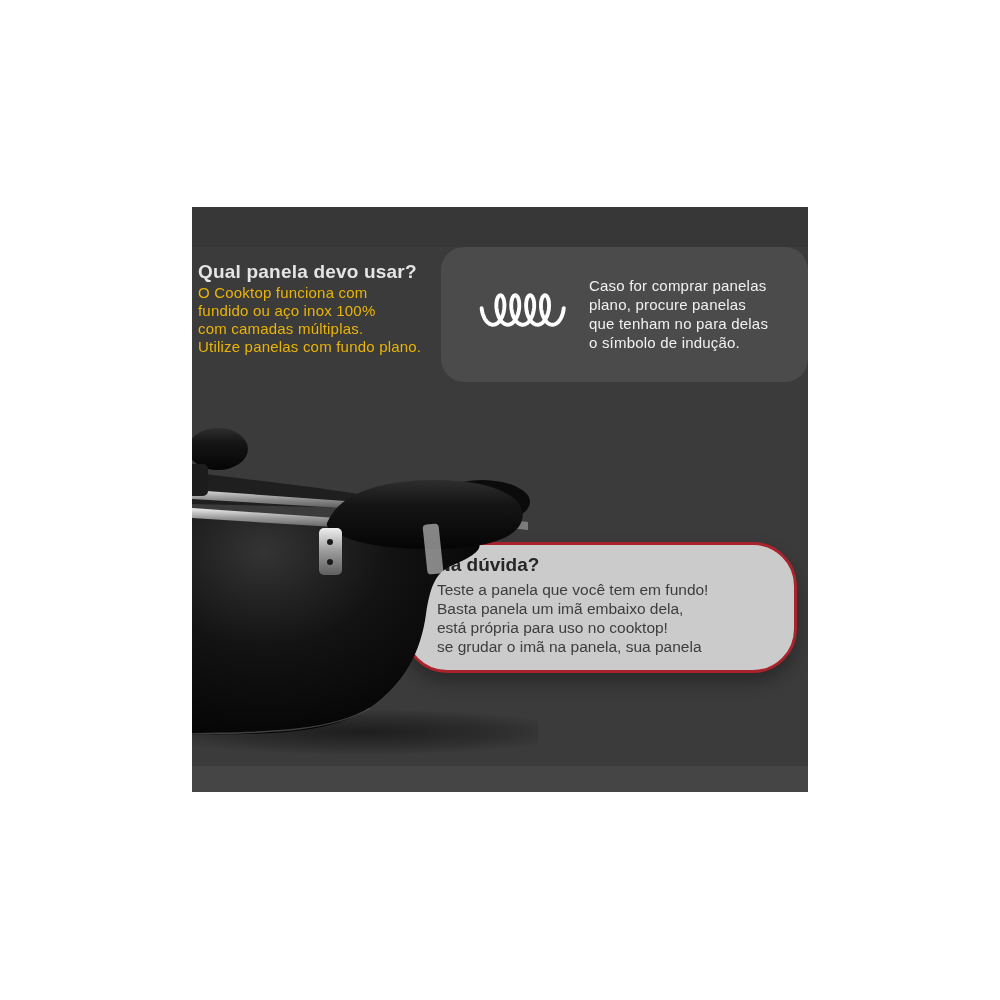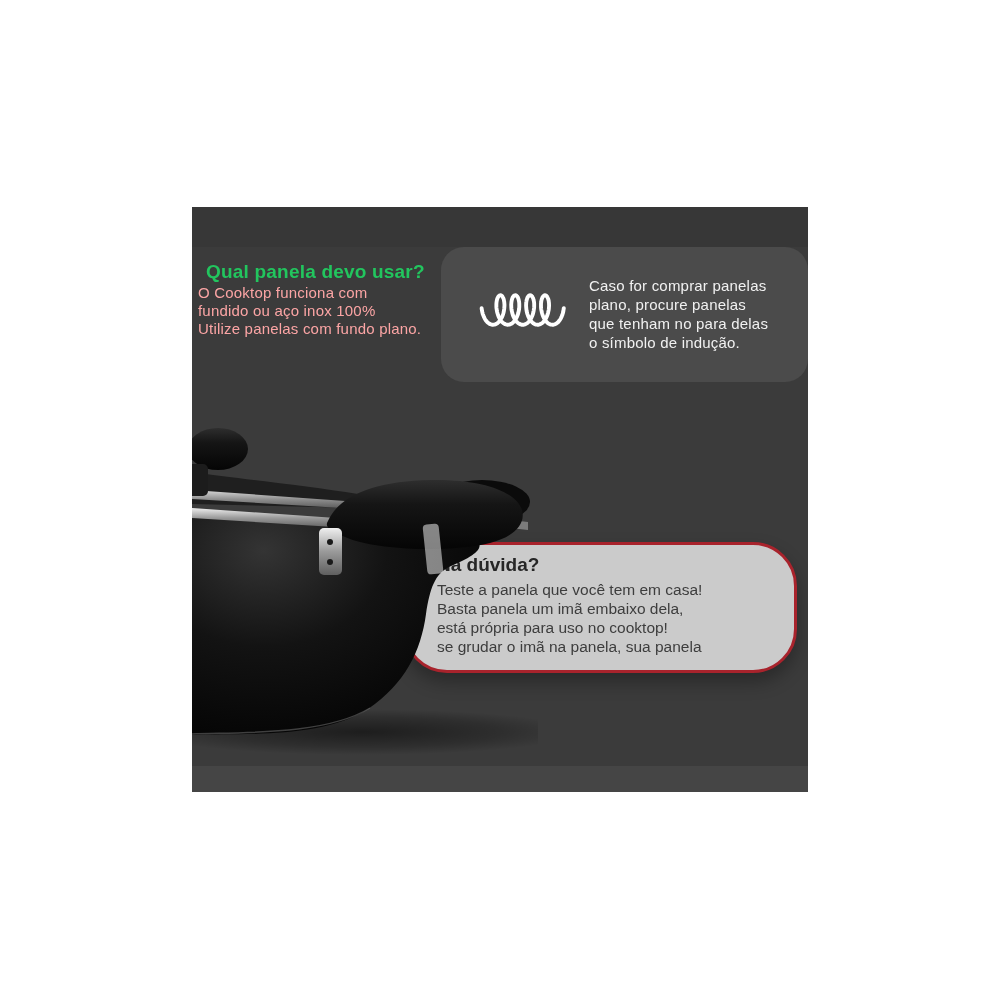--- a/index.html
+++ b/index.html
@@ -10,24 +10,24 @@
   .panel{
     position:absolute;left:192px;top:207px;width:616px;height:585px;
     background:#3b3b3b;overflow:hidden;
   }
   .band-top{position:absolute;left:0;top:0;width:100%;height:40px;background:#373737;}
   .band-bottom{position:absolute;left:0;bottom:0;width:100%;height:26px;background:#454545;}
 
   
   .intro{position:absolute;left:6px;top:55px;width:250px;z-index:2;}
   .intro h2{
-    margin:0 0 2px 8px;font-size:19px;line-height:20px;font-weight:bold;
-    color:#22c55e;letter-spacing:.2px;
+    margin:0 0 2px 0;font-size:19px;line-height:20px;font-weight:bold;
+    color:#e5e5e5;letter-spacing:.2px;
   }
-  .intro p{margin:0;font-size:15px;line-height:18px;color:#fca5a5;letter-spacing:.2px;}
+  .intro p{margin:0;font-size:15px;line-height:18px;color:#eab308;letter-spacing:.2px;}
 
   
   .infobox{
     position:absolute;left:249px;top:40px;width:367px;height:135px;
     background:#4b4b4b;z-index:1;border-radius:23px;
   }
   .coil{position:absolute;left:38px;top:40px;width:90px;height:46px;}
   .infobox-text{position:absolute;left:148px;top:29px;}
   .infobox-text p{margin:0;font-size:15px;line-height:19px;color:#f1f1f1;letter-spacing:.2px;}
 
@@ -50,38 +50,39 @@
 
 <div class="page">
   <section class="panel">
     <div class="band-top"></div>
     <div class="band-bottom"></div>
 
     <div class="intro">
       <h2>Qual panela devo usar?</h2>
       <p>O Cooktop funciona com</p>
       <p>fundido ou aço inox 100%</p>
+      <p>com camadas múltiplas.</p>
       <p>Utilize panelas com fundo plano.</p>
     </div>
 
     <div class="infobox">
       <svg class="coil" viewBox="-8 -1 116 46" aria-hidden="true">
         <path id="coilPath" fill="none" stroke="#ffffff" stroke-width="5" stroke-linecap="round" stroke-linejoin="round" d="M-4.6,19.6 L-4.5,20.9 L-4.2,22.3 L-4.0,23.6 L-3.7,25.0 L-3.4,26.3 L-3.0,27.6 L-2.5,28.9 L-2.0,30.1 L-1.5,31.3 L-0.9,32.5 L-0.3,33.6 L0.3,34.6 L1.0,35.6 L1.7,36.5 L2.5,37.4 L3.3,38.1 L4.1,38.8 L4.9,39.4 L5.7,39.9 L6.6,40.3 L7.5,40.6 L8.4,40.8 L9.3,41.0 L10.2,41.0 L11.0,40.9 L11.9,40.8 L12.8,40.5 L13.7,40.2 L14.5,39.7 L15.4,39.2 L16.2,38.6 L17.0,37.9 L17.8,37.1 L18.5,36.2 L19.2,35.3 L19.9,34.3 L20.5,33.2 L21.1,32.1 L21.7,30.9 L22.2,29.7 L22.7,28.4 L23.1,27.2 L23.5,25.8 L23.8,24.5 L24.1,23.2 L24.3,21.8 L24.5,20.4 L24.6,19.1 L24.7,17.8 L24.8,16.5 L24.8,15.2 L24.7,13.9 L24.6,12.7 L24.5,11.6 L24.3,10.5 L24.1,9.4 L23.9,8.4 L23.6,7.5 L23.3,6.7 L22.9,5.9 L22.6,5.2 L22.2,4.6 L21.8,4.1 L21.3,3.7 L20.9,3.4 L20.4,3.2 L20.0,3.0 L19.5,3.0 L19.1,3.1 L18.6,3.2 L18.2,3.5 L17.7,3.8 L17.3,4.3 L16.9,4.8 L16.5,5.4 L16.1,6.1 L15.8,6.9 L15.5,7.7 L15.2,8.7 L15.0,9.7 L14.8,10.7 L14.6,11.9 L14.5,13.0 L14.4,14.2 L14.4,15.5 L14.4,16.8 L14.4,18.1 L14.5,19.4 L14.7,20.8 L14.9,22.1 L15.1,23.5 L15.4,24.8 L15.8,26.2 L16.2,27.5 L16.6,28.8 L17.1,30.0 L17.6,31.2 L18.2,32.4 L18.8,33.5 L19.4,34.5 L20.1,35.5 L20.8,36.4 L21.6,37.3 L22.4,38.1 L23.2,38.7 L24.0,39.3 L24.8,39.8 L25.7,40.3 L26.6,40.6 L27.5,40.8 L28.3,41.0 L29.2,41.0 L30.1,40.9 L31.0,40.8 L31.9,40.5 L32.8,40.2 L33.6,39.8 L34.5,39.2 L35.3,38.6 L36.1,37.9 L36.9,37.1 L37.6,36.3 L38.3,35.4 L39.0,34.4 L39.6,33.3 L40.2,32.2 L40.8,31.0 L41.3,29.8 L41.8,28.6 L42.2,27.3 L42.6,26.0 L42.9,24.6 L43.2,23.3 L43.5,21.9 L43.7,20.6 L43.8,19.2 L43.9,17.9 L43.9,16.6 L43.9,15.3 L43.9,14.0 L43.8,12.8 L43.7,11.7 L43.5,10.6 L43.3,9.5 L43.1,8.5 L42.8,7.6 L42.5,6.7 L42.1,6.0 L41.8,5.3 L41.4,4.7 L41.0,4.2 L40.5,3.8 L40.1,3.4 L39.6,3.2 L39.2,3.0 L38.7,3.0 L38.3,3.1 L37.8,3.2 L37.4,3.4 L36.9,3.8 L36.5,4.2 L36.1,4.7 L35.7,5.3 L35.3,6.0 L35.0,6.8 L34.7,7.7 L34.4,8.6 L34.2,9.6 L34.0,10.6 L33.8,11.8 L33.7,12.9 L33.6,14.1 L33.5,15.4 L33.6,16.7 L33.6,18.0 L33.7,19.3 L33.8,20.7 L34.0,22.0 L34.3,23.4 L34.6,24.7 L34.9,26.1 L35.3,27.4 L35.7,28.7 L36.2,29.9 L36.7,31.1 L37.3,32.3 L37.9,33.4 L38.5,34.5 L39.2,35.4 L39.9,36.4 L40.7,37.2 L41.5,38.0 L42.3,38.7 L43.1,39.3 L43.9,39.8 L44.8,40.2 L45.7,40.6 L46.5,40.8 L47.4,41.0 L48.3,41.0 L49.2,41.0 L50.1,40.8 L51.0,40.6 L51.9,40.2 L52.7,39.8 L53.6,39.3 L54.4,38.7 L55.2,38.0 L56.0,37.2 L56.7,36.4 L57.4,35.4 L58.1,34.5 L58.8,33.4 L59.4,32.3 L59.9,31.1 L60.4,29.9 L60.9,28.7 L61.4,27.4 L61.7,26.1 L62.1,24.7 L62.4,23.4 L62.6,22.0 L62.8,20.7 L63.0,19.3 L63.1,18.0 L63.1,16.7 L63.1,15.4 L63.1,14.1 L63.0,12.9 L62.9,11.8 L62.7,10.6 L62.5,9.6 L62.2,8.6 L62.0,7.7 L61.7,6.8 L61.3,6.0 L61.0,5.3 L60.6,4.7 L60.2,4.2 L59.7,3.8 L59.3,3.4 L58.8,3.2 L58.4,3.1 L57.9,3.0 L57.5,3.0 L57.0,3.2 L56.6,3.4 L56.1,3.8 L55.7,4.2 L55.3,4.7 L54.9,5.3 L54.5,6.0 L54.2,6.7 L53.9,7.6 L53.6,8.5 L53.4,9.5 L53.1,10.6 L53.0,11.7 L52.8,12.8 L52.8,14.0 L52.7,15.3 L52.7,16.6 L52.8,17.9 L52.9,19.2 L53.0,20.6 L53.2,21.9 L53.4,23.3 L53.7,24.6 L54.0,26.0 L54.4,27.3 L54.9,28.6 L55.3,29.8 L55.8,31.0 L56.4,32.2 L57.0,33.3 L57.7,34.4 L58.3,35.4 L59.0,36.3 L59.8,37.1 L60.6,37.9 L61.4,38.6 L62.2,39.2 L63.0,39.8 L63.9,40.2 L64.7,40.5 L65.6,40.8 L66.5,40.9 L67.4,41.0 L68.3,41.0 L69.2,40.8 L70.1,40.6 L71.0,40.3 L71.8,39.8 L72.7,39.3 L73.5,38.7 L74.3,38.1 L75.1,37.3 L75.8,36.4 L76.5,35.5 L77.2,34.5 L77.9,33.5 L78.5,32.4 L79.0,31.2 L79.6,30.0 L80.0,28.8 L80.5,27.5 L80.9,26.2 L81.2,24.8 L81.5,23.5 L81.8,22.1 L82.0,20.8 L82.1,19.4 L82.2,18.1 L82.3,16.8 L82.3,15.5 L82.2,14.2 L82.2,13.0 L82.0,11.9 L81.9,10.7 L81.7,9.7 L81.4,8.7 L81.2,7.7 L80.8,6.9 L80.5,6.1 L80.1,5.4 L79.8,4.8 L79.4,4.3 L78.9,3.8 L78.5,3.5 L78.0,3.2 L77.6,3.1 L77.1,3.0 L76.7,3.0 L76.2,3.2 L75.8,3.4 L75.3,3.7 L74.9,4.1 L74.5,4.6 L74.1,5.2 L73.7,5.9 L73.4,6.7 L73.1,7.5 L72.8,8.4 L72.5,9.4 L72.3,10.5 L72.2,11.6 L72.0,12.7 L71.9,13.9 L71.9,15.2 L71.9,16.5 L71.9,17.8 L72.0,19.1 L72.1,20.4 L72.3,21.8 L72.6,23.2 L72.9,24.5 L73.2,25.8 L73.6,27.2 L74.0,28.4 L74.5,29.7 L75.0,30.9 L75.5,32.1 L76.1,33.2 L76.8,34.3 L77.4,35.3 L78.1,36.2 L78.9,37.1 L79.7,37.9 L80.4,38.6 L81.3,39.2 L82.1,39.7 L83.0,40.2 L83.8,40.5 L84.7,40.8 L85.6,40.9 L86.5,41.0 L87.4,41.0 L88.3,40.8 L89.2,40.6 L90.1,40.3 L90.9,39.9 L91.8,39.4 L92.6,38.8 L93.4,38.1 L94.2,37.4 L94.9,36.5 L95.6,35.6 L96.3,34.6 L97.0,33.6 L97.6,32.5 L98.2,31.3 L98.7,30.1 L99.2,28.9 L99.6,27.6 L100.0,26.3 L100.4,25.0 L100.7,23.6 L100.9,22.3 L101.1,20.9 L101.3,19.6"></path>
       </svg>
       <div class="infobox-text">
         <p>Caso for comprar panelas</p>
         <p>plano, procure panelas</p>
         <p>que tenham no para delas</p>
         <p>o símbolo de indução.</p>
       </div>
     </div>
 
     <div class="bubble">
       <h3>Na dúvida?</h3>
-      <p>Teste a panela que você tem em casa!</p>
+      <p>Teste a panela que você tem em fundo!</p>
       <p>Basta panela um imã embaixo dela,</p>
       <p>está própria para uso no cooktop!</p>
       <p>se grudar o imã na panela, sua panela</p>
     </div>
 
     <svg class="pot" viewBox="0 0 346 350" aria-hidden="true">
       <defs>
         <radialGradient id="gBody" cx="25%" cy="18%" r="95%">
           <stop offset="0%" stop-color="#343434"></stop>
           <stop offset="45%" stop-color="#131313"></stop>

